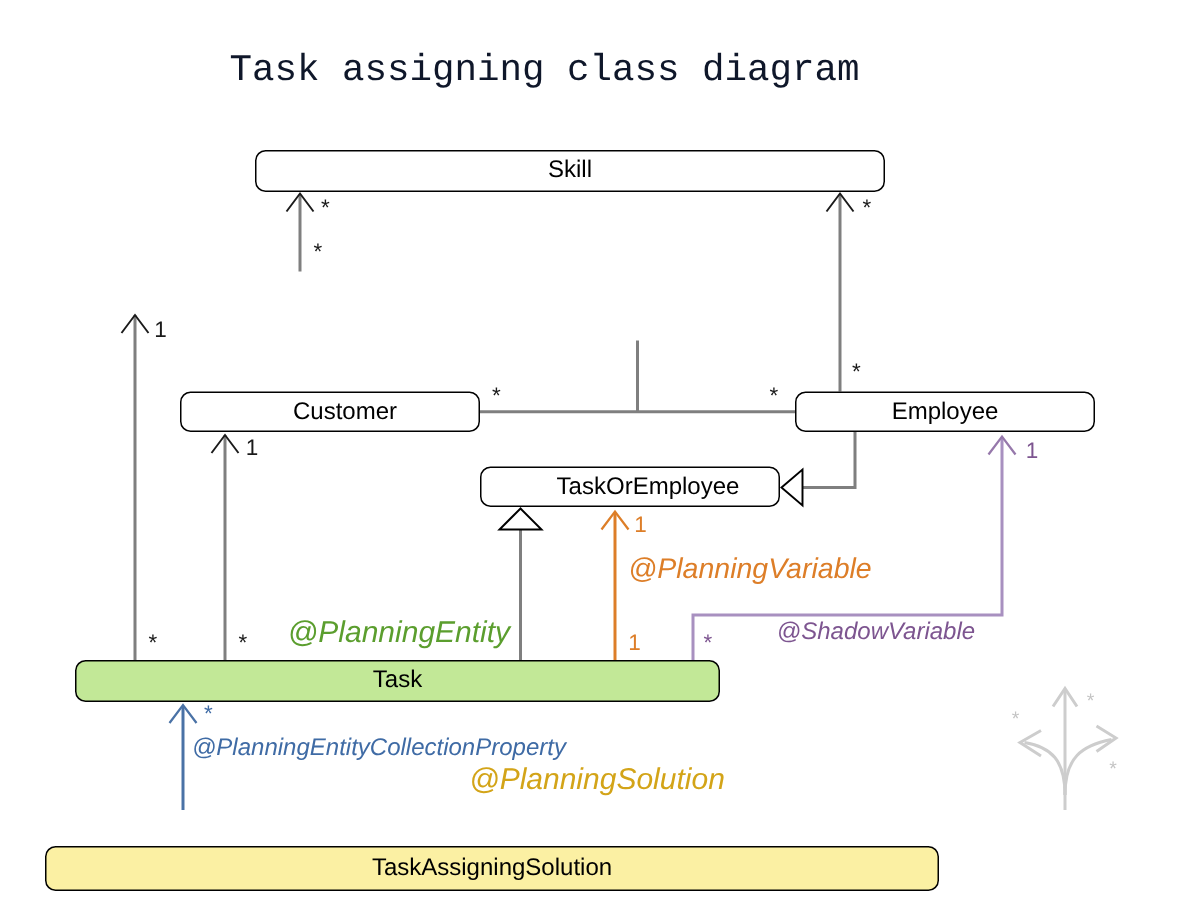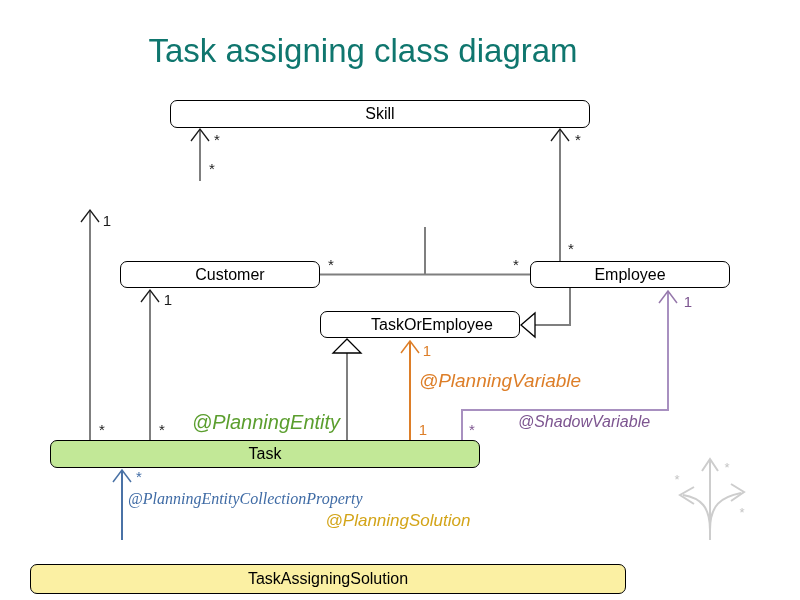--- a/index.html
+++ b/index.html
@@ -2,21 +2,21 @@
 <html><head>
 <meta charset="utf-8">
 <style>
   html,body{margin:0;padding:0;background:#fff;}
   .stage{
     position:relative;width:800px;height:600px;background:#ffffff;overflow:hidden;
     font-family:"Liberation Sans", sans-serif;
   }
   .title{
     position:absolute;left:363px;top:32px;transform:translateX(-50%);
-    font-size:33px;color:#0f766e;white-space:nowrap;
+    font-size:25px;color:#0f172a;white-space:nowrap;font-family:Liberation Mono, monospace;
   }
   .edges{position:absolute;left:0;top:0;z-index:1;}
   .cls{
     position:absolute;z-index:2;background:#fff;border:1.5px solid #000;border-radius:7px;
     display:flex;align-items:center;justify-content:center;
     font-size:16px;color:#000;white-space:nowrap;box-sizing:border-box;
   }
   .cls.green{background:#c2e897;}
   .cls.yellow{background:#fbf0a3;}
   .lbl{
@@ -27,22 +27,22 @@
   .lbl.purple{color:#7d5590;}
   .lbl.blue{color:#3f6ba5;}
   .lbl.ghost{color:#c4c4c4;font-size:13px;}
   .ann{
     position:absolute;z-index:3;transform:translate(-50%,-50%);
     font-style:italic;white-space:nowrap;line-height:1;
   }
   .ann.green{color:#5b9e2e;font-size:20px;}
   .ann.orange{color:#dd7e28;font-size:19px;}
   .ann.purple{color:#7d5590;font-size:16px;text-align:right;}
-  .ann.blue{color:#3f6ba5;font-size:16px;transform:translateY(-50%);font-family:Liberation Serif, serif;}
-  .ann.gold{color:#d3a418;font-size:17px;}
+  .ann.blue{color:#3f6ba5;font-size:16px;transform:translateY(-50%);}
+  .ann.gold{color:#d3a418;font-size:20px;}
 </style>
 </head>
 <body>
 
 <div class="stage">
 
   <div class="title">Task assigning class diagram</div>
 
   <svg class="edges" width="800" height="600" viewBox="0 0 800 600">
 

